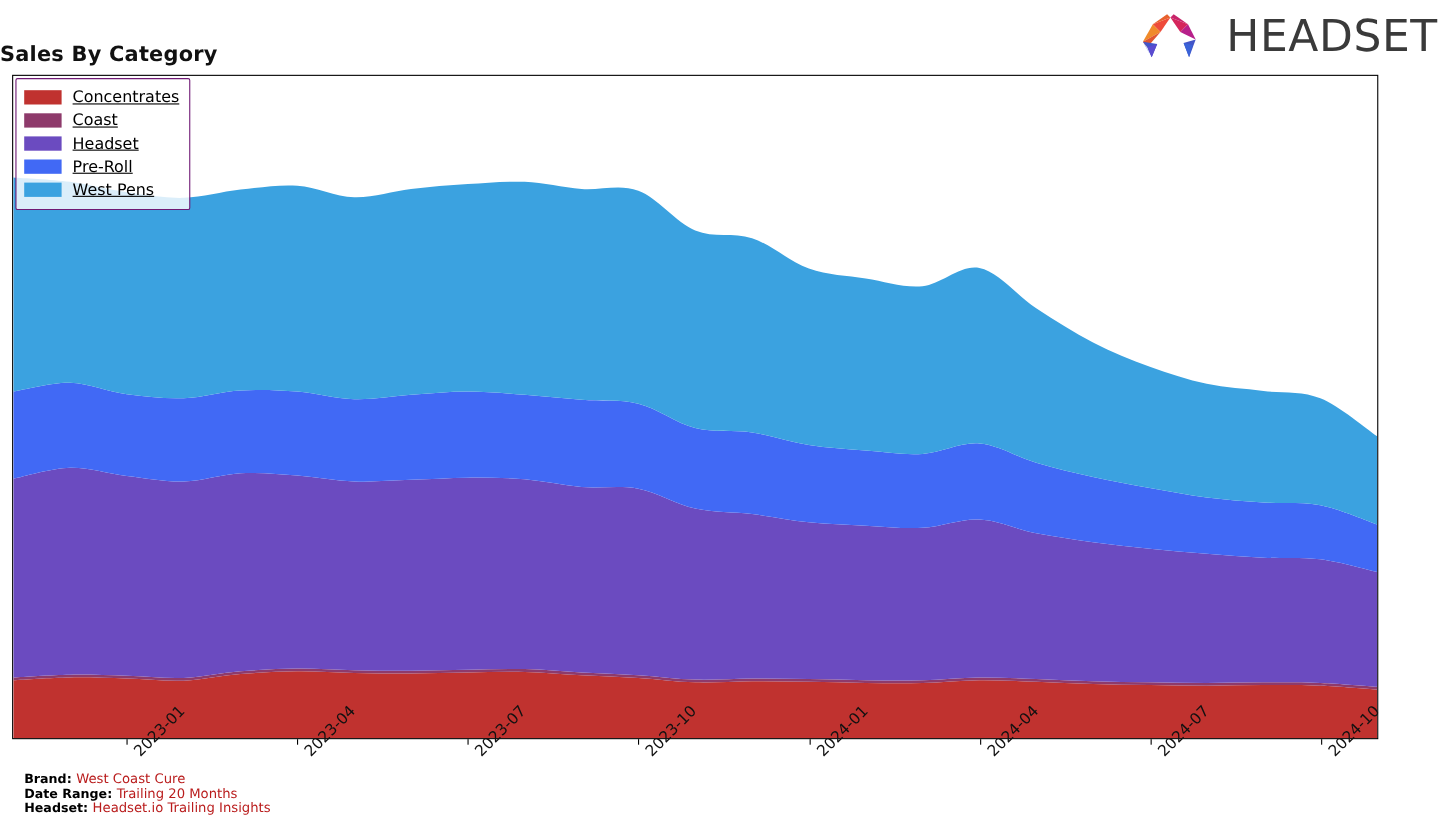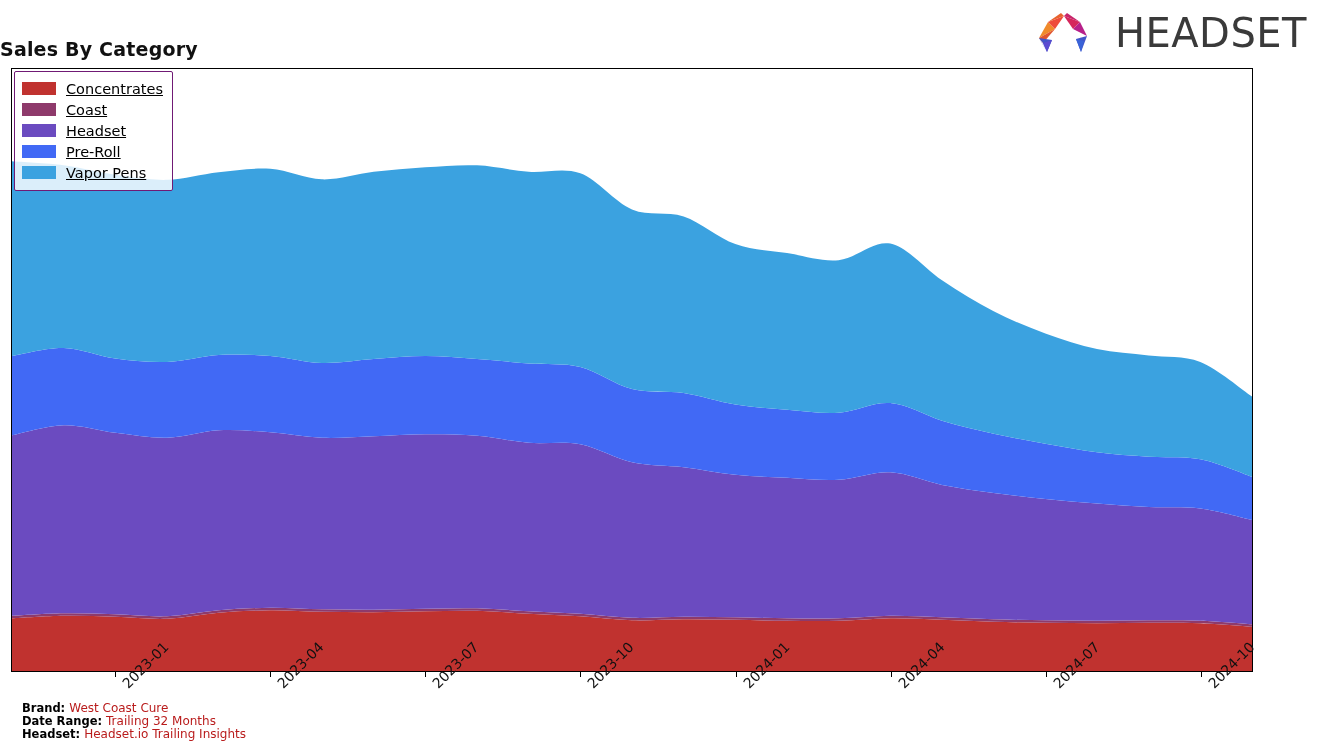--- a/index.html
+++ b/index.html
@@ -192,21 +192,21 @@
   <div class="legend-row">
     <span class="legend-swatch" style="background: rgb(107, 75, 192);"></span>
     <span class="legend-label">Headset</span>
   </div>
   <div class="legend-row">
     <span class="legend-swatch" style="background: rgb(65, 105, 245);"></span>
     <span class="legend-label">Pre-Roll</span>
   </div>
   <div class="legend-row">
     <span class="legend-swatch" style="background: rgb(59, 162, 224);"></span>
-    <span class="legend-label">Vapor Pens</span>
+    <span class="legend-label">West Pens</span>
   </div>
 </div>
 
 <div id="x-axis">
     <div class="tick-mark" style="left: 103.5px;"></div>
     <div class="tick-label" style="left: 107.5px;">2023-01</div>
     <div class="tick-mark" style="left: 258.75px;"></div>
     <div class="tick-label" style="left: 262.75px;">2023-04</div>
     <div class="tick-mark" style="left: 414px;"></div>
     <div class="tick-label" style="left: 418px;">2023-07</div>
@@ -222,19 +222,19 @@
     <div class="tick-label" style="left: 1194.25px;">2024-10</div>
   </div>
 
 <div id="footer-meta">
   <div class="meta-row">
     <span class="meta-key">Brand:</span>
     <span class="meta-val">West Coast Cure</span>
   </div>
   <div class="meta-row">
     <span class="meta-key">Date Range:</span>
-    <span class="meta-val">Trailing 32 Months</span>
+    <span class="meta-val">Trailing 20 Months</span>
   </div>
   <div class="meta-row">
     <span class="meta-key">Headset:</span>
     <span class="meta-val">Headset.io Trailing Insights</span>
   </div>
 </div>
 
 </body></html>

